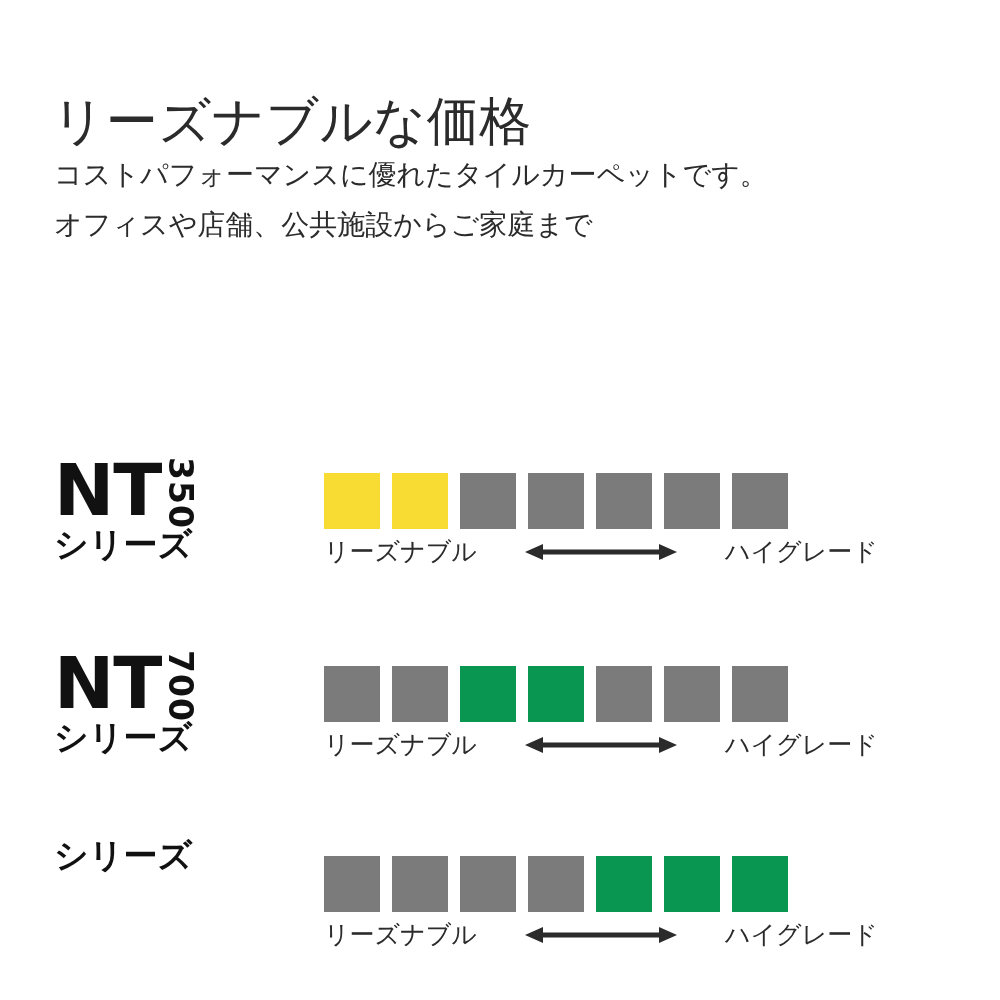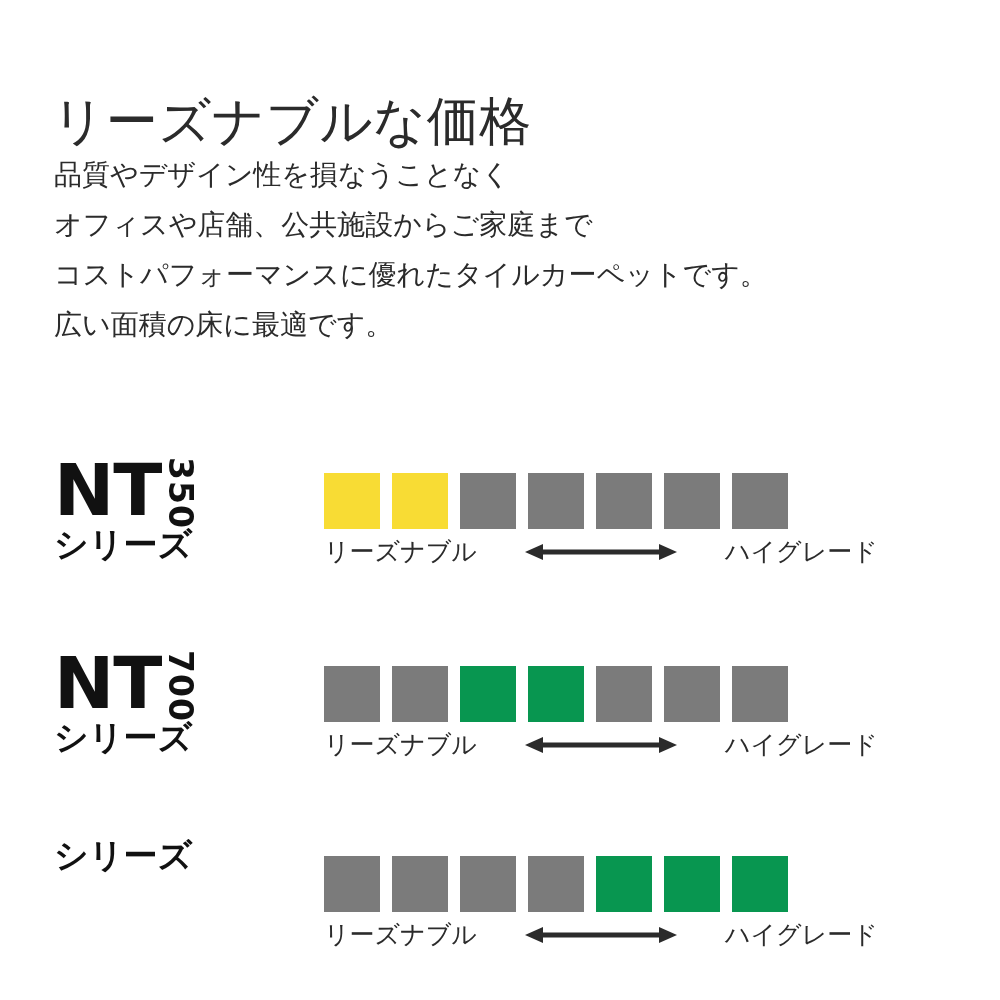--- a/index.html
+++ b/index.html
@@ -129,24 +129,22 @@
     height: 22px;
     margin: 0 4px;
   }
 </style>
 </head>
 <body>
 
 <h1 class="page-title">リーズナブルな価格</h1>
 
 <div class="body-copy">
-  <span class="body-line">品質やデザイン性を損なうことなく</span>
+  <span class="body-line">コストパフォーマンスに優れたタイルカーペットです。</span>
   <span class="body-line">オフィスや店舗、公共施設からご家庭まで</span>
-  <span class="body-line">コストパフォーマンスに優れたタイルカーペットです。</span>
-  <span class="body-line">広い面積の床に最適です。</span>
 </div>
 
 <div class="series-row row-0">
 
   <div class="series-label">
     <div class="series-name-line">
       <span class="series-code">NT</span>
       <span class="series-number">350</span>
     </div>
     <div class="series-sub">シリーズ</div>

